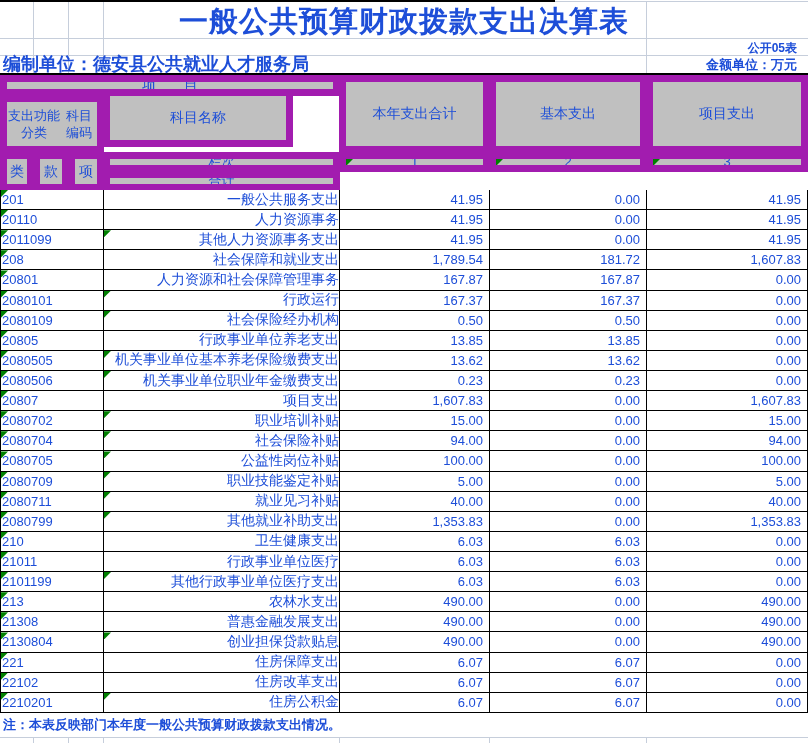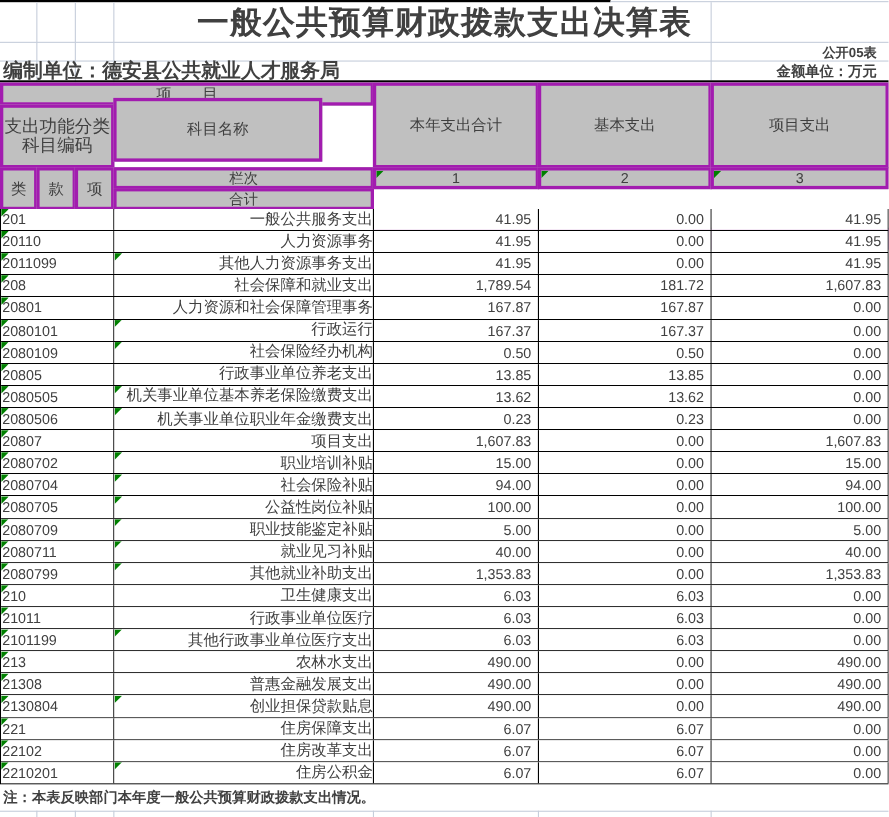--- a/index.html
+++ b/index.html
@@ -1,27 +1,27 @@
 <!DOCTYPE html>
 <html><head>
 <meta charset="utf-8">
 <style>
   html,body{margin:0;padding:0;background:#fff;}
   #canvas{position:relative;width:808px;height:743px;background:#fff;overflow:hidden;
-          font-family:"Liberation Sans","DejaVu Sans",sans-serif;color:#404040;}
+          font-family:"Liberation Sans","DejaVu Sans",sans-serif;color:#1d4ed8;}
   
   .gl{position:absolute;background:#c6cedb;}
   .blk{position:absolute;background:#000;}
   
-  .hc{position:absolute;box-sizing:border-box;border:3px solid #a21caf;background:#c0c0c0;
+  .hc{position:absolute;box-sizing:border-box;border:7px solid #a21caf;background:#c0c0c0;
       display:flex;align-items:center;justify-content:center;font-size:14px;line-height:1.25;
       text-align:center;overflow:hidden;}
   .hc.white{background:#fff;margin-top:36px;}
   .hc.num{justify-content:flex-end;padding-right:6px;font-size:13px;}
-  .two-line{flex-direction:column;font-size:16px;line-height:17px;}
+  .two-line{flex-direction:row;font-size:13px;line-height:17px;}
   
   .tri{position:absolute;top:0;left:0;width:7px;height:7px;background:#008000;
        clip-path:polygon(0 0,100% 0,0 100%);}
   
   #tbody{position:absolute;left:0;top:190px;width:808px;height:523px;border-left:1px solid #000;
          display:flex;flex-direction:column;box-sizing:border-box;}
   .drow{flex:1;display:flex;border-bottom:1px solid #000;box-sizing:border-box;min-height:0;}
   .dc{position:relative;box-sizing:border-box;border-right:1px solid #000;display:flex;
       align-items:center;overflow:hidden;white-space:nowrap;background:#fff;}
   .dc.code{width:103px;padding-left:1px;font-size:13px;}

